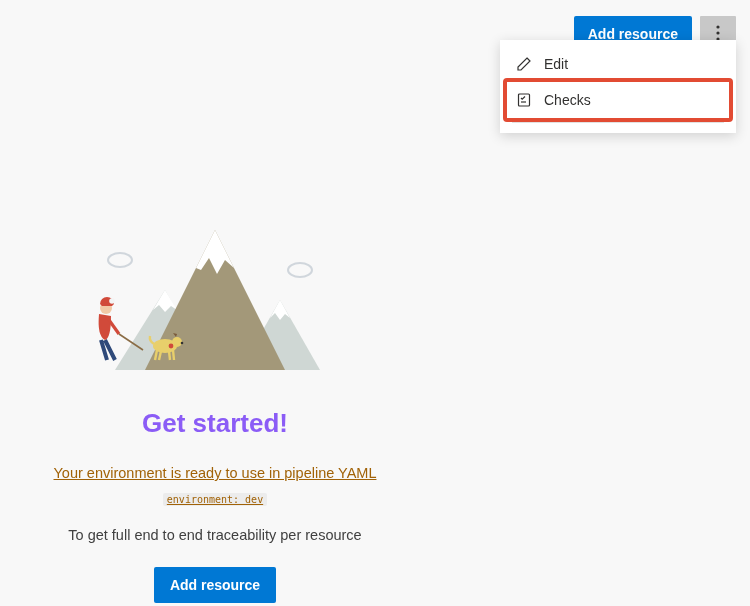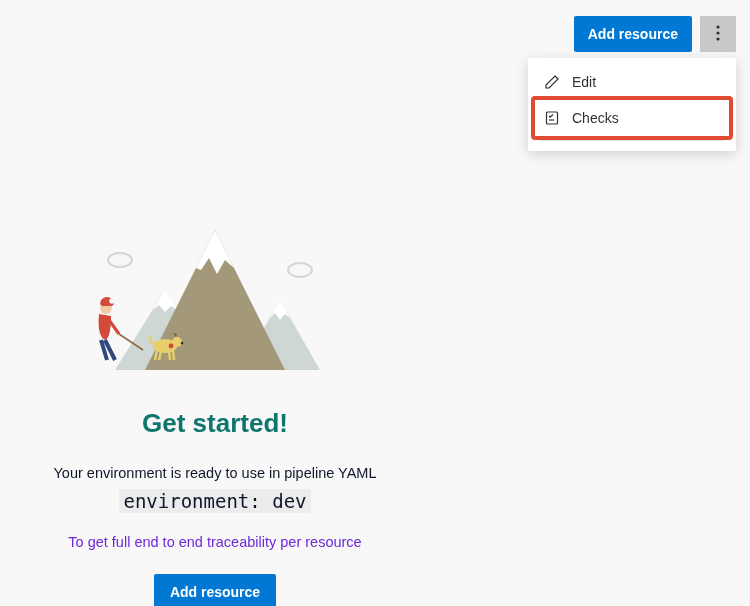--- a/index.html
+++ b/index.html
@@ -35,23 +35,23 @@
       border: none;
       display: flex;
       align-items: center;
       justify-content: center;
       cursor: pointer;
       border-radius: 1px;
     }
     .btn-more svg { fill: #323130; }
     .menu-popover {
       position: absolute;
-      top: 58px;
+      top: 40px;
       right: 14px;
-      width: 208px;
+      width: 236px;
       background: #fff;
       box-shadow: 0 3px 12px rgba(0,0,0,0.16);
       padding: 6px 0;
     }
     .menu-item {
       display: flex;
       align-items: center;
       gap: 12px;
       padding: 10px 16px;
       cursor: pointer;
@@ -89,39 +89,40 @@
       width: 430px;
       text-align: center;
     }
     .illustration {
       margin: 0 auto 28px;
       display: block;
     }
     .title {
       font-size: 26px;
       font-weight: 700;
-      color: #0f766e;
+      color: #8b5cf6;
       margin-bottom: 24px;
     }
     .desc {
       font-size: 14.5px;
-      color: #0f172a;
+      color: #a16207;
       line-height: 1.45;
       margin-bottom: 4px;
+      text-decoration: underline;
     }
     .code-snip {
       background: #ececec;
       font-family: "Menlo", "Consolas", monospace;
       padding: 1px 4px;
       border-radius: 2px;
-      font-size: 19px;
+      font-size: 10px;
     }
     .desc2 {
       font-size: 14.5px;
-      color: #6d28d9;
+      color: #404040;
       margin-top: 18px;
       margin-bottom: 24px;
     }
     .center-btn {
       background: #0078d4;
       color: #fff;
       border: none;
       border-radius: 2px;
       padding: 10px 16px;
       font-size: 14px;

